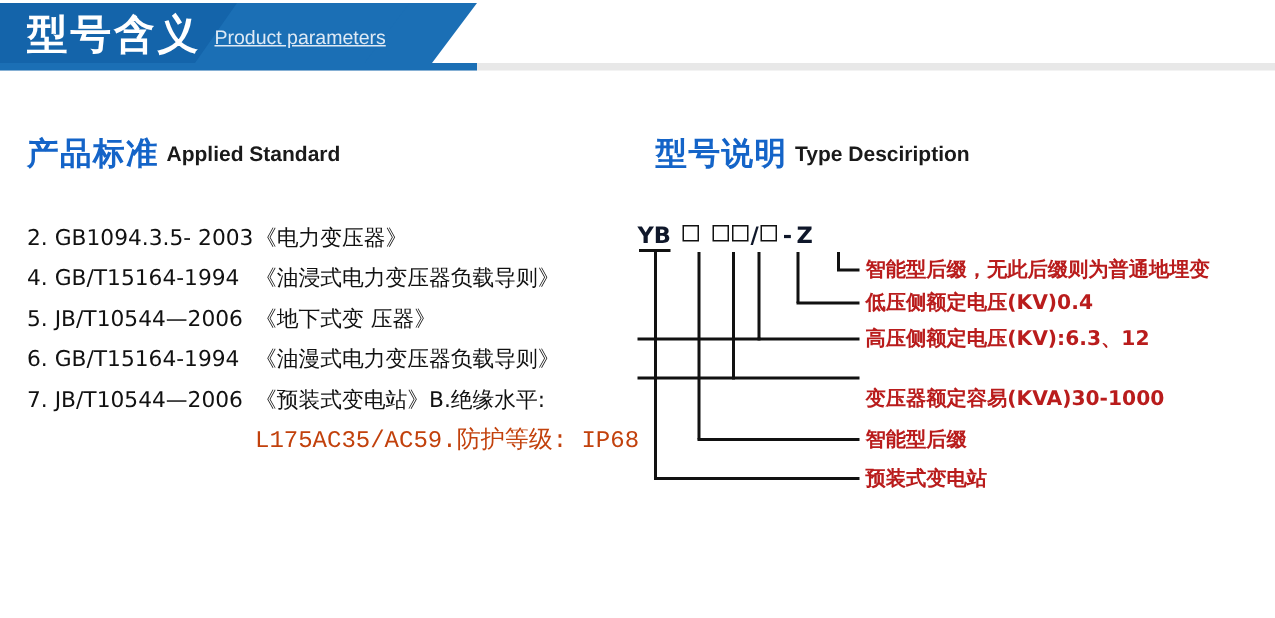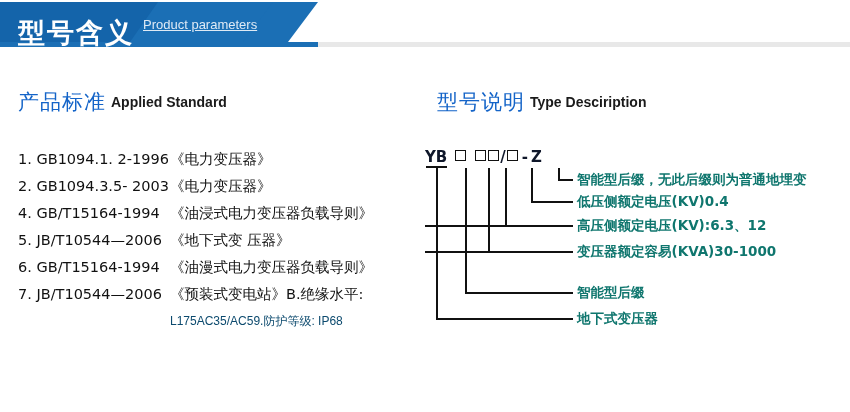--- a/index.html
+++ b/index.html
@@ -40,37 +40,37 @@
   }
   .banner-underline{
     position:absolute;left:0;top:42px;width:850px;height:5px;
     background:#e8e8e8;
   }
   .banner-underline-blue{
     position:absolute;left:0;top:42px;width:318px;height:5px;
     background:#1b6fb5;
   }
   .banner-title{
-    position:absolute;left:18px;top:15px;
+    position:absolute;left:18px;top:5px;
     font-size:27px;font-weight:bold;color:#ffffff;
     letter-spacing:2px;
     font-family:"DejaVu Sans","Liberation Sans",sans-serif;
     white-space:nowrap;
   }
   .banner-sub{
     position:absolute;left:143px;top:17px;
     font-size:13px;color:#dfeaf5;
     white-space:nowrap;
     text-decoration:underline;
   }
 
   
   .sec-head{position:absolute;white-space:nowrap;}
   .sec-head .cn{
-    font-size:21px;font-weight:normal;color:#1464c8;
+    font-size:21px;font-weight:bold;color:#1464c8;
     font-family:"DejaVu Sans","Liberation Sans",sans-serif;
     letter-spacing:1px;
   }
   .sec-head .en{
     font-size:14px;color:#1a1a1a;font-weight:bold;
     margin-left:5px;vertical-align:2px;
   }
   #sec-left{left:18px;top:88px;}
   #sec-right{left:437px;top:88px;}
 
@@ -79,23 +79,23 @@
   .std-row{
     height:27px;line-height:27px;
     font-size:14.5px;color:#111111;
     white-space:nowrap;
     font-family:"DejaVu Sans","Liberation Sans",sans-serif;
   }
   .std-code{display:inline-block;width:152px;}
   .std-name{display:inline-block;}
   .std-cont{
     height:27px;line-height:27px;
-    font-size:12px;color:#0c4a6e;white-space:nowrap;
+    font-size:16px;color:#c2410c;white-space:nowrap;
     padding-left:152px;
-    font-family:Liberation Sans, sans-serif;
+    font-family:Liberation Mono, monospace;
   }
 
   
   .typecode{position:absolute;left:425px;top:140px;width:420px;height:200px;}
 
   .code-line{
     position:absolute;left:0;top:8px;
     font-size:15px;font-weight:bold;color:#0f172a;
     font-family:"DejaVu Sans","Liberation Sans",sans-serif;
     white-space:nowrap;letter-spacing:0px;
@@ -111,21 +111,21 @@
   .yb-underline{
     position:absolute;left:1px;top:26px;width:21px;height:2px;background:#111;
   }
 
   
   .vline{position:absolute;width:2px;background:#111;}
   .hline{position:absolute;height:2px;background:#111;}
 
   .lbl{
     position:absolute;white-space:nowrap;
-    font-size:13.5px;font-weight:bold;color:#0f766e;
+    font-size:13.5px;font-weight:bold;color:#b91c1c;
     font-family:"DejaVu Sans","Liberation Sans",sans-serif;
   }
 </style>
 </head>
 <body>
 
 <div class="banner">
   <div class="banner-bg"></div>
   <div class="banner-dark"></div>
   <div class="banner-mid"></div>
@@ -139,23 +139,20 @@
 <div class="sec-head" id="sec-left">
   <span class="cn">产品标准</span><span class="en">Applied Standard</span>
 </div>
 
 <div class="sec-head" id="sec-right">
   <span class="cn">型号说明</span><span class="en">Type Desciription</span>
 </div>
 
 <div class="std-list">
 
-  <div class="std-row">
-    <span class="std-code"><span>1.</span>&nbsp;<span>GB1094.1. 2-1996</span></span><span class="std-name">《电力变压器》</span>
-  </div>
 
   <div class="std-row">
     <span class="std-code"><span>2.</span>&nbsp;<span>GB1094.3.5- 2003</span></span><span class="std-name">《电力变压器》</span>
   </div>
 
 
   <div class="std-row">
     <span class="std-code"><span>4.</span>&nbsp;<span>GB/T15164-1994</span></span><span class="std-name">《油浸式电力变压器负载导则》</span>
   </div>
 
@@ -198,17 +195,17 @@
 
   <div class="vline" style="left:106px; top:28px;  height:34px;"></div>
   <div class="hline" style="left:106px; top:61px;  width:42px;"></div>
 
   <div class="vline" style="left:133px; top:28px;  height:12px;"></div>
   <div class="hline" style="left:133px; top:39px;  width:15px;"></div>
 
   <div class="lbl" style="left:152px; top:31px;">智能型后缀，无此后缀则为普通地埋变</div>
   <div class="lbl" style="left:152px; top:53px;">低压侧额定电压(KV)0.4</div>
   <div class="lbl" style="left:152px; top:77px;">高压侧额定电压(KV):6.3、12</div>
-  <div class="lbl" style="left:152px; top:103px;">变压器额定容易(KVA)30-1000</div>
+  <div class="lbl" style="left:152px; top:117px;">变压器额定容易(KVA)30-1000</div>
   <div class="lbl" style="left:152px; top:144px;">智能型后缀</div>
-  <div class="lbl" style="left:152px; top:170px;">地下式变压器</div>
+  <div class="lbl" style="left:152px; top:170px;">预装式变电站</div>
 
 </div>
 
 </body></html>

